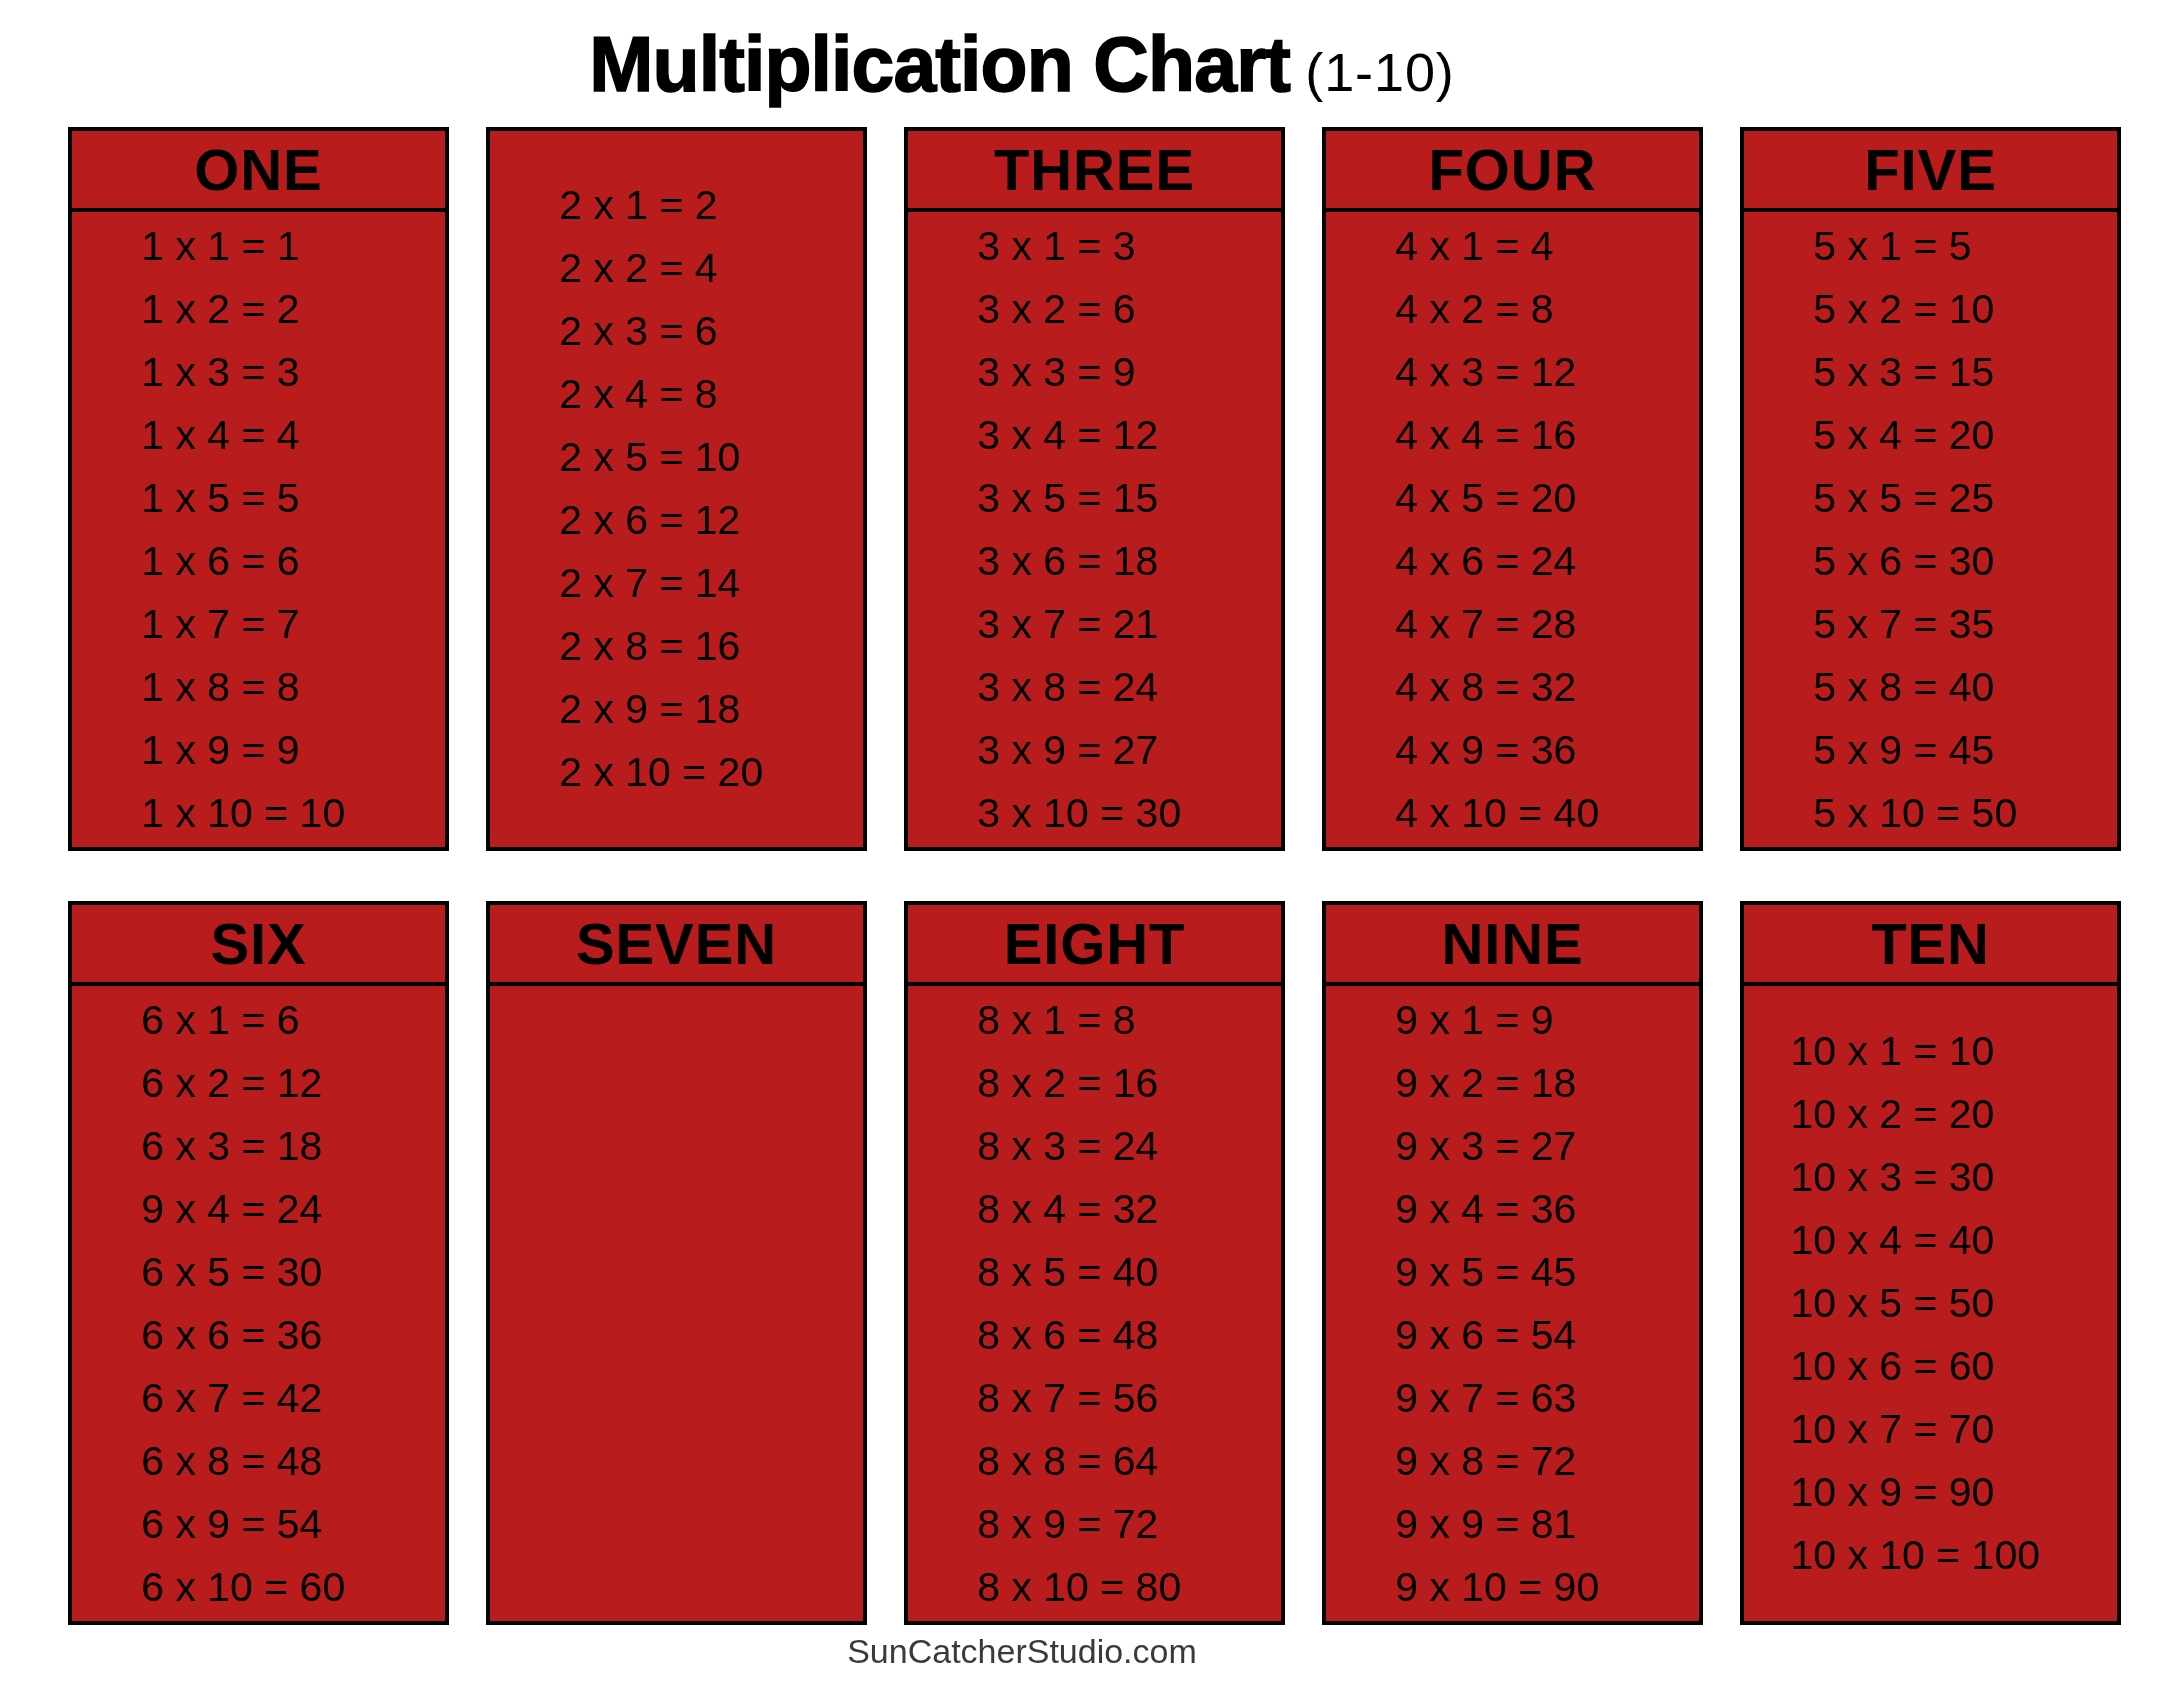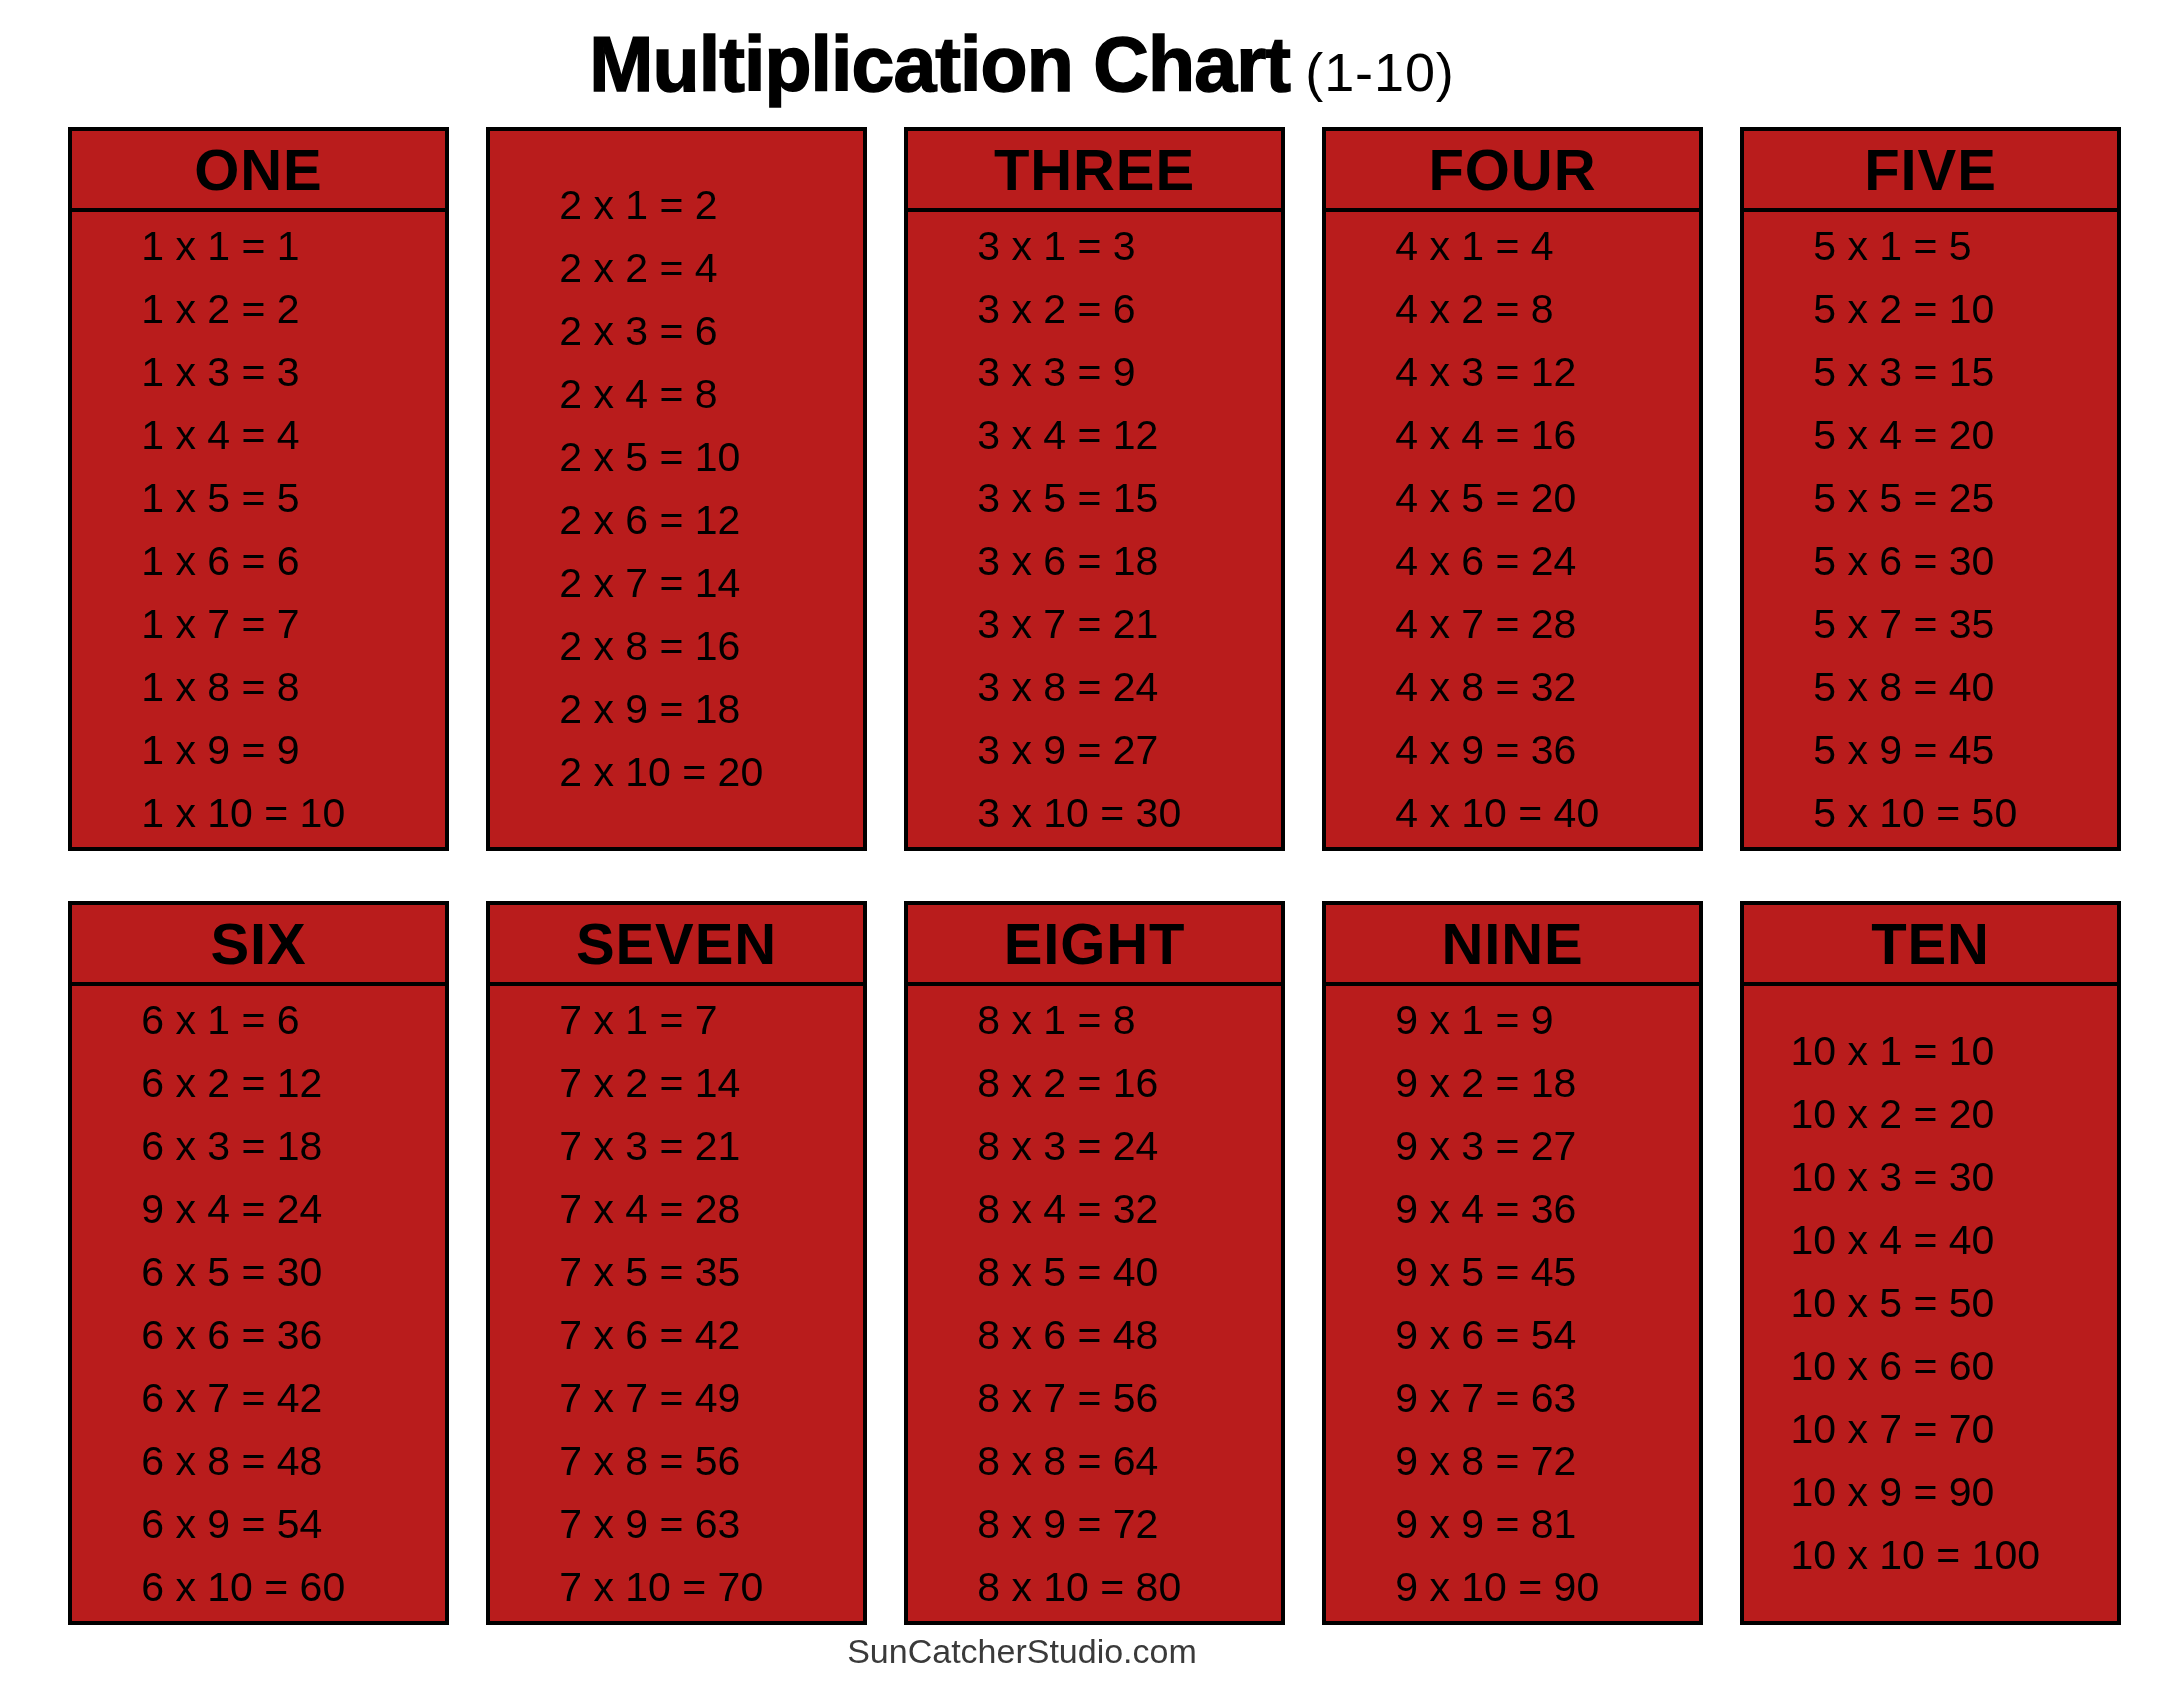--- a/index.html
+++ b/index.html
@@ -217,35 +217,20 @@
           <li>6 x 7 = 42</li>
           <li>6 x 8 = 48</li>
           <li>6 x 9 = 54</li>
           <li>6 x 10 = 60</li>
         </ul>
     </div>
   </section>
 
   <section class="box">
     <div class="box-header">SEVEN</div>
-    <div class="box-body">
-      <ul class="fact-list">
-
-      <li>7 x 1 = 7</li>
-          <li>7 x 2 = 14</li>
-          <li>7 x 3 = 21</li>
-          <li>7 x 4 = 28</li>
-          <li>7 x 5 = 35</li>
-          <li>7 x 6 = 42</li>
-          <li>7 x 7 = 49</li>
-          <li>7 x 8 = 56</li>
-          <li>7 x 9 = 63</li>
-          <li>7 x 10 = 70</li>
-        </ul>
-    </div>
   </section>
 
   <section class="box">
     <div class="box-header">EIGHT</div>
     <div class="box-body">
       <ul class="fact-list">
 
       <li>8 x 1 = 8</li>
           <li>8 x 2 = 16</li>
           <li>8 x 3 = 24</li>

